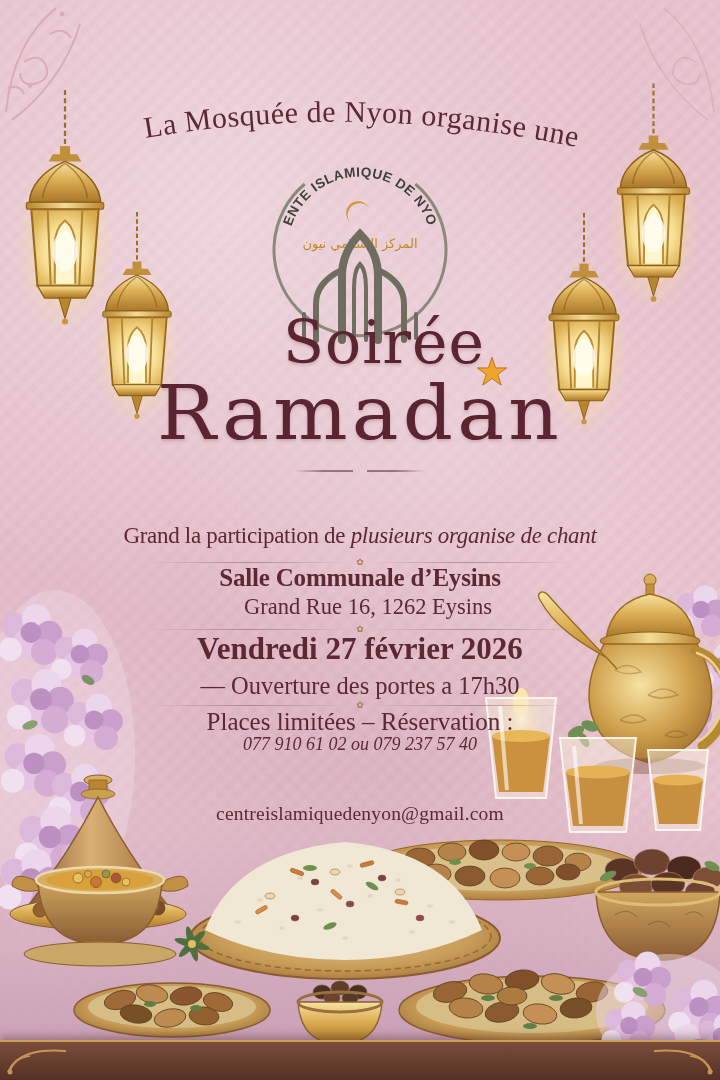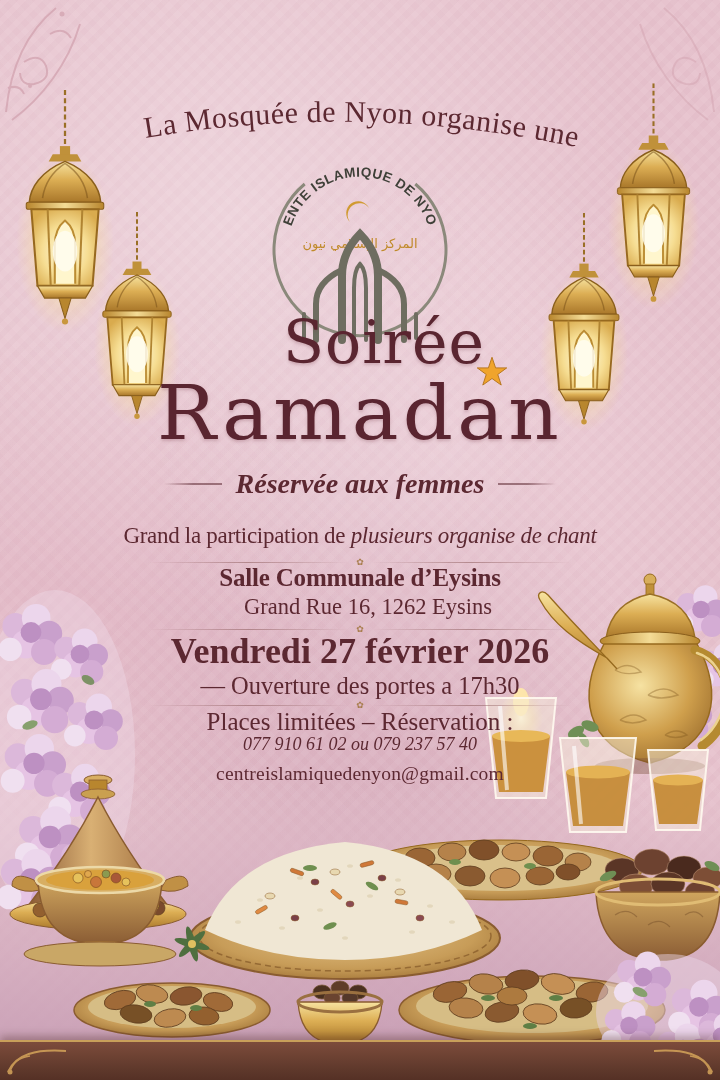--- a/index.html
+++ b/index.html
@@ -32,25 +32,25 @@
 
   .participation{top:524px;font-size:23px;letter-spacing:-.3px;}
   .participation .em{font-style:italic;}
 
   .divider{position:absolute;left:148px;right:148px;display:flex;align-items:center;gap:7px;}
   .divider .ln{flex:1;height:1.5px;background:linear-gradient(90deg,rgba(140,90,90,0),rgba(140,90,90,.55),rgba(140,90,90,0));}
   .divider .orn{font-size:9px;color:#a0743c;opacity:.85;line-height:1;font-family:"DejaVu Sans",sans-serif;}
 
   .venue-name{top:565px;font-size:25px;font-weight:700;letter-spacing:-.2px;}
   .venue-addr{top:596px;font-size:22.5px;padding-left:16px;}
-  .event-date{top:633px;font-size:36px;font-weight:700;}
+  .event-date{top:633px;font-size:31px;font-weight:700;}
   .event-doors{top:674px;font-size:24.5px;}
   .resv-label{top:709px;font-size:25px;}
   .resv-phones{top:735px;font-size:18px;font-style:italic;}
-  .resv-email{top:764px;font-size:19.5px;letter-spacing:.2px;}
+  .resv-email{top:804px;font-size:19.5px;letter-spacing:.2px;}
 
   .footer-band{
     position:absolute;left:0;top:1040px;width:720px;height:40px;z-index:5;
     background:linear-gradient(180deg,#7d4c3b,#5e382b 70%,#532f24);
     border-top:2.5px solid #c9a05a;
     box-shadow:0 -4px 8px rgba(70,35,30,.35);
   }
   .footer-band .curl{position:absolute;top:2px;opacity:.9;}
   .footer-band .curl.left{left:2px;}
   .footer-band .curl.right{right:2px;transform:scaleX(-1);}
@@ -206,21 +206,20 @@
   </svg>
 
   <div class="ctr title1 z3">Soirée</div>
   <svg class="abs z3" style="left:476px;top:356px;" width="32" height="32" viewBox="0 0 50 50">
     <polygon points="25,2 30.6,18.6 48,18.6 34,28.9 39.4,45.4 25,35.2 10.6,45.4 16,28.9 2,18.6 19.4,18.6" fill="#f0a42c" stroke="#b5741d" stroke-width="1.5" stroke-linejoin="round"></polygon>
   </svg>
   <div class="ctr title2 z3">Ramadan</div>
 
   <div class="ctr audience-row z3">
     <span class="dash"></span>
-    <span class="audience-txt">Réservée aux femmes</span>
     <span class="dash r"></span>
   </div>
 
   <div class="ctr participation z3"><span>Grand la participation de </span><span class="em">plusieurs organise de chant</span></div>
 
   <div class="divider z3" style="top:558px;">
     <span class="ln"></span>
     <span class="orn">✿</span>
     <span class="ln"></span>
   </div>

